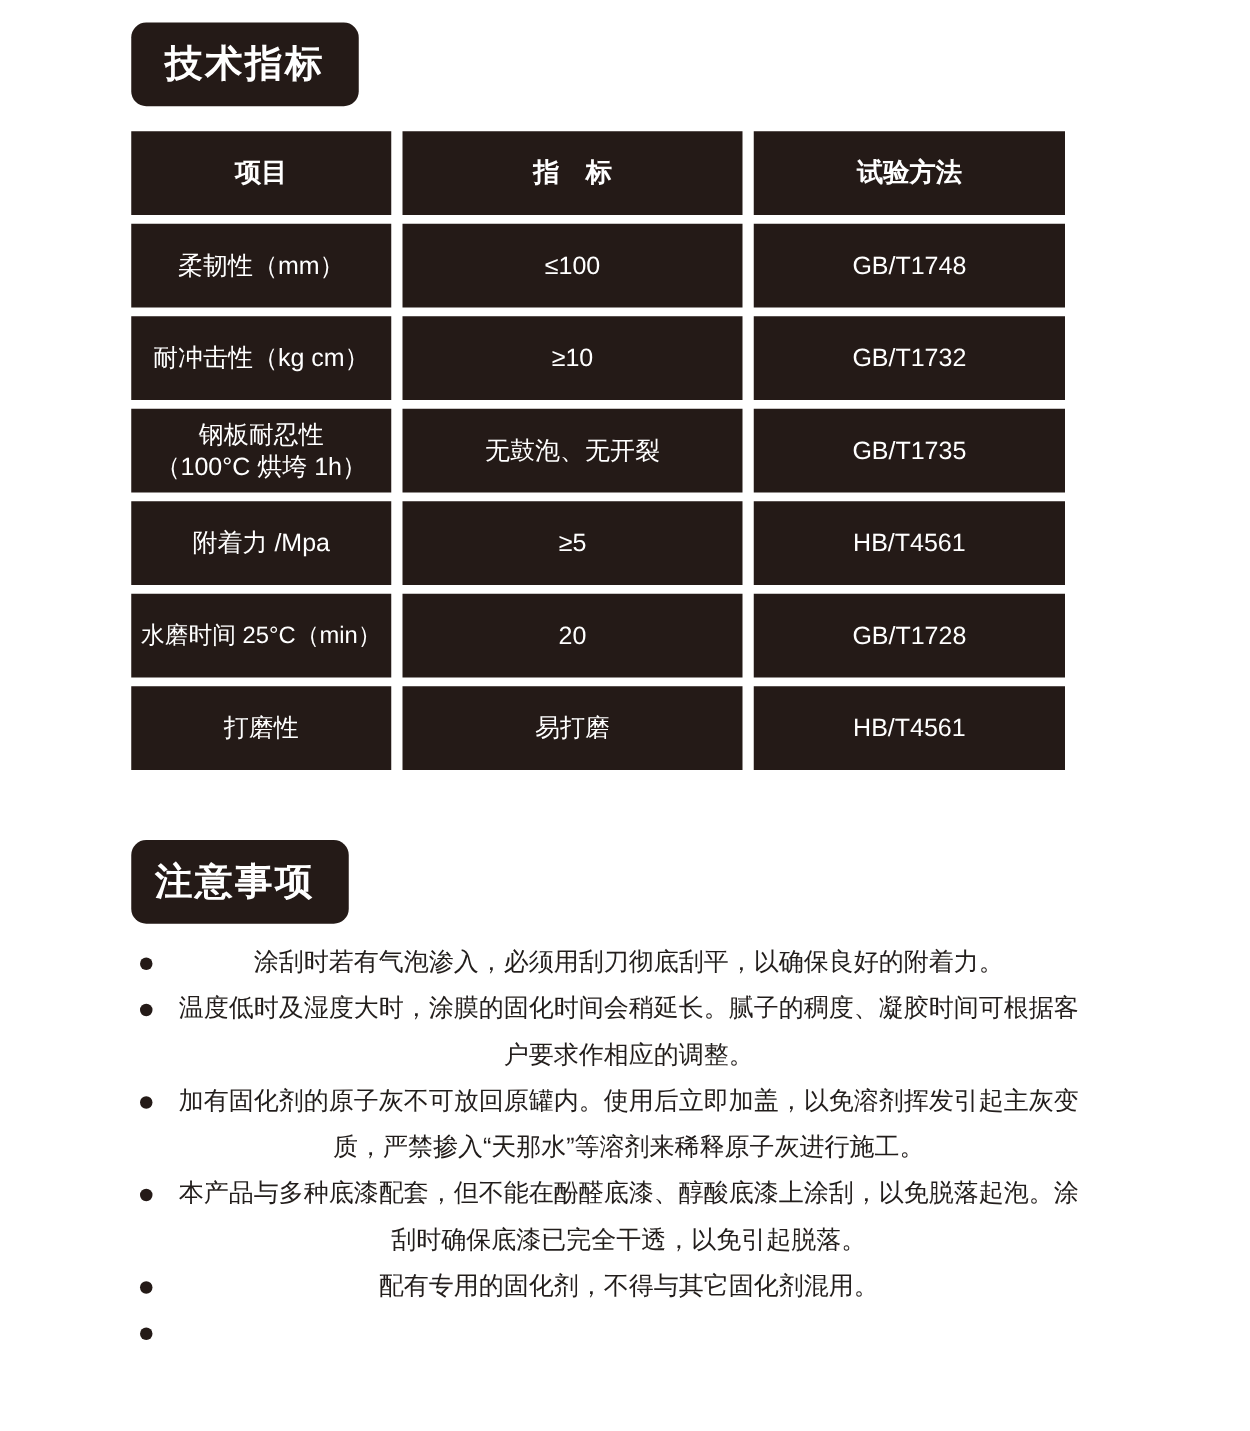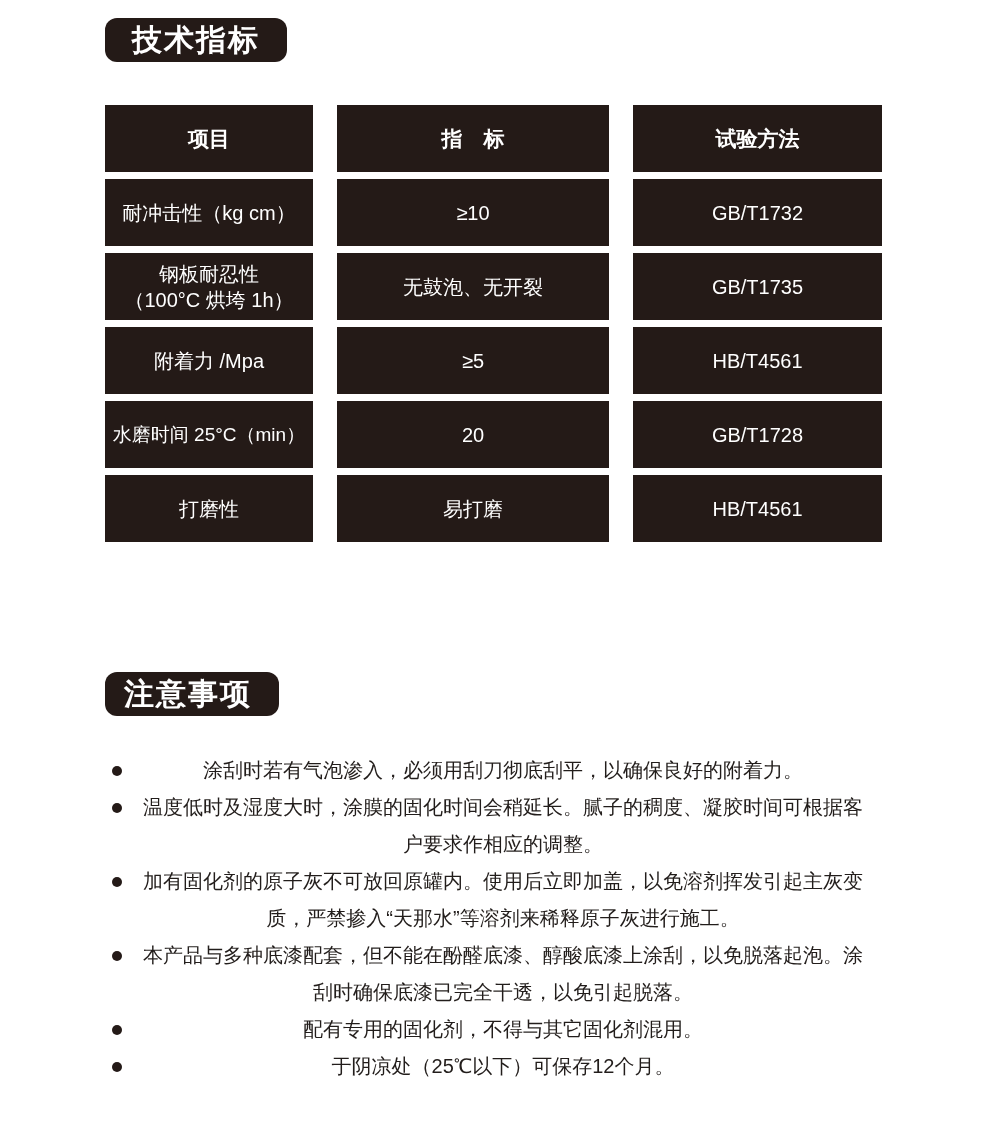--- a/index.html
+++ b/index.html
@@ -7,35 +7,35 @@
     position:relative;
     width:1000px; height:1145px;
     background:#ffffff;
     font-family:"Liberation Sans", sans-serif;
     color:#221d1b;
     overflow:hidden;
   }
   .title-box {
     position:absolute;
     left:105px;
-    height:44px;
+    height:67px;
     background:#241a17;
     color:#ffffff;
     border-radius:12px;
     display:flex; align-items:center;
     padding:0 27px;
     font-size:30px;
     font-weight:bold;
     letter-spacing:2px;
   }
   .title-tech  { top:18px; }
   .title-notes { top:672px;padding-left:19px; }
 
   .spec-table { position:absolute; left:105px; top:105px; }
-  .t-row { display:flex; gap:24px; margin-bottom:7px; }
+  .t-row { display:flex; gap:9px; margin-bottom:7px; }
   .t-cell {
     background:#241a17;
     color:#ffffff;
     height:67px;
     display:flex; align-items:center; justify-content:center;
     text-align:center;
     font-size:20px;
     white-space:pre-line;
     line-height:26px;
   }
@@ -75,20 +75,25 @@
 
   <div class="title-box title-tech">
     <span>技术指标</span>
   </div>
 
   <div class="spec-table">
     <div class="t-row t-head">
       <div class="t-cell c1">项目</div>
       <div class="t-cell c2">指　标</div>
       <div class="t-cell c3">试验方法</div>
+    </div>
+    <div class="t-row">
+      <div class="t-cell c1">柔韧性（mm）</div>
+      <div class="t-cell c2">≤100</div>
+      <div class="t-cell c3">GB/T1748</div>
     </div>
     <div class="t-row">
       <div class="t-cell c1">耐冲击性（kg cm）</div>
       <div class="t-cell c2">≥10</div>
       <div class="t-cell c3">GB/T1732</div>
     </div>
     <div class="t-row">
       <div class="t-cell c1">钢板耐忍性
 （100°C 烘垮 1h）</div>
       <div class="t-cell c2">无鼓泡、无开裂</div>
@@ -131,17 +136,16 @@
     <li>
       <span class="bullet-dot"></span>
       <span>本产品与多种底漆配套，但不能在酚醛底漆、醇酸底漆上涂刮，以免脱落起泡。涂刮时确保底漆已完全干透，以免引起脱落。</span>
     </li>
     <li>
       <span class="bullet-dot"></span>
       <span>配有专用的固化剂，不得与其它固化剂混用。</span>
     </li>
     <li>
       <span class="bullet-dot"></span>
-      <span>于阴凉处（25℃以下）可保存12个月。</span>
     </li>
   </ul>
 
 </div>
 
 </body></html>

